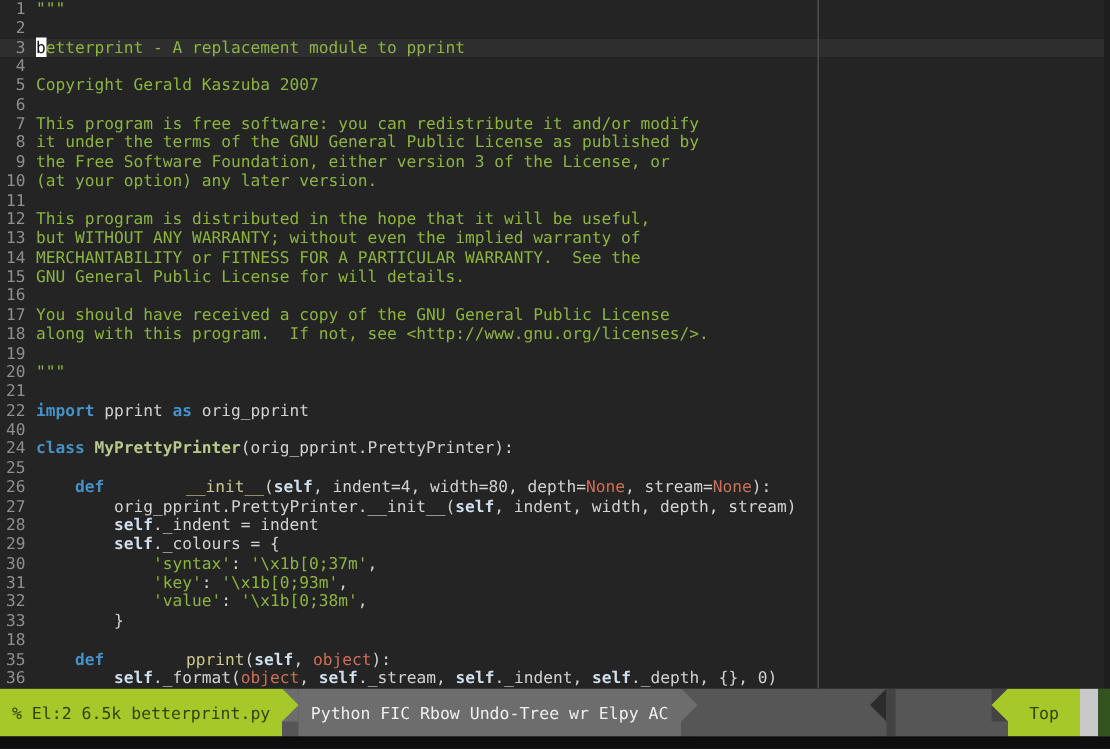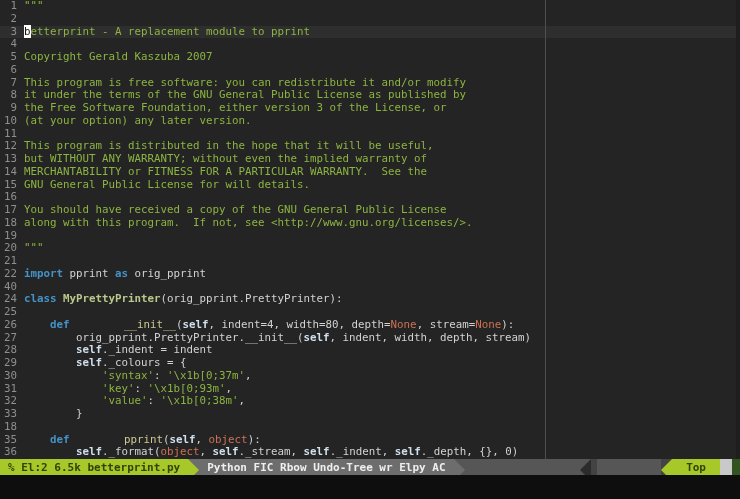--- a/index.html
+++ b/index.html
@@ -24,22 +24,22 @@
   .code{color:var(--fg);}
   .code span{color:var(--fg);}
   .code .s{color:var(--green);}
   .code .k{color:var(--kw);font-weight:bold;}
   .code .cl{color:var(--cls);font-weight:bold;}
   .code .fn{color:var(--fn);margin-left:48px;}
   .code .sf{color:var(--selfc);font-weight:bold;text-align:center;}
   .code .r{color:var(--red);}
   .code .cur{background:#ffffff;color:#111111;}
   .modeline{
-    height:16px;display:flex;align-items:stretch;font-size:11px;
-    background:var(--mlfill);overflow:hidden;font-weight:bold;
+    height:32px;display:flex;align-items:stretch;font-size:11px;
+    background:var(--mlfill);overflow:hidden;
   }
   .mlseg{display:flex;align-items:center;padding:0 8px;white-space:pre;}
   .ml-left{background:var(--mlgreen);color:var(--mlgreentx);}
   .ml-modes{background:var(--mlgray1);color:var(--mlgray1tx);}
   .ml-pos{background:var(--mldark);color:#e8e8e8;padding:0 12px;margin-top:38px;}
   .ml-top{background:var(--mlgreen);color:var(--mlgreentx);padding:0 14px;}
   .arrow{width:0;height:0;border-top:11px solid transparent;border-bottom:11px solid transparent;}
   .ar-green{border-left:11px solid var(--mlgreen);background:var(--mlgray1);}
   .ar-gray{border-left:11px solid var(--mlgray1);background:var(--mlfill);}
   .al-dark{border-right:11px solid var(--mlarrow);background:var(--mlfill);}

